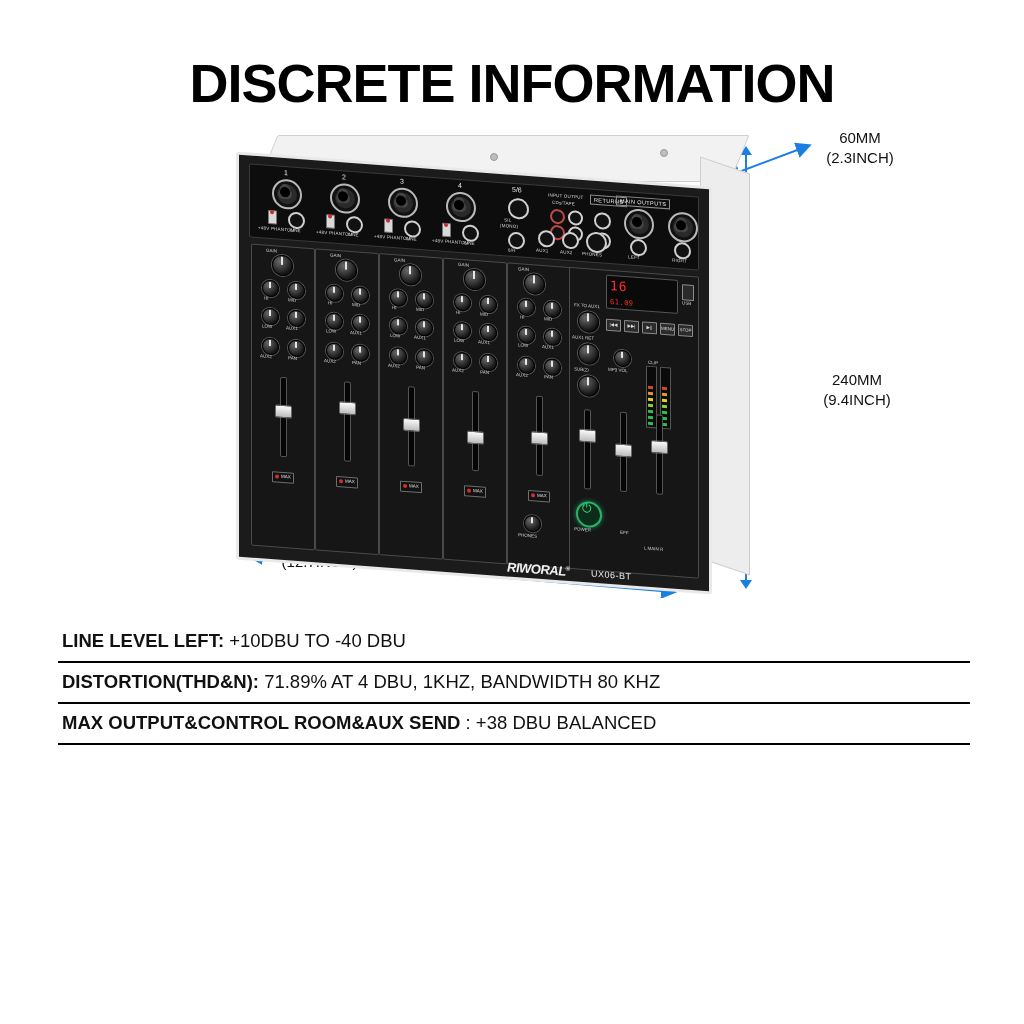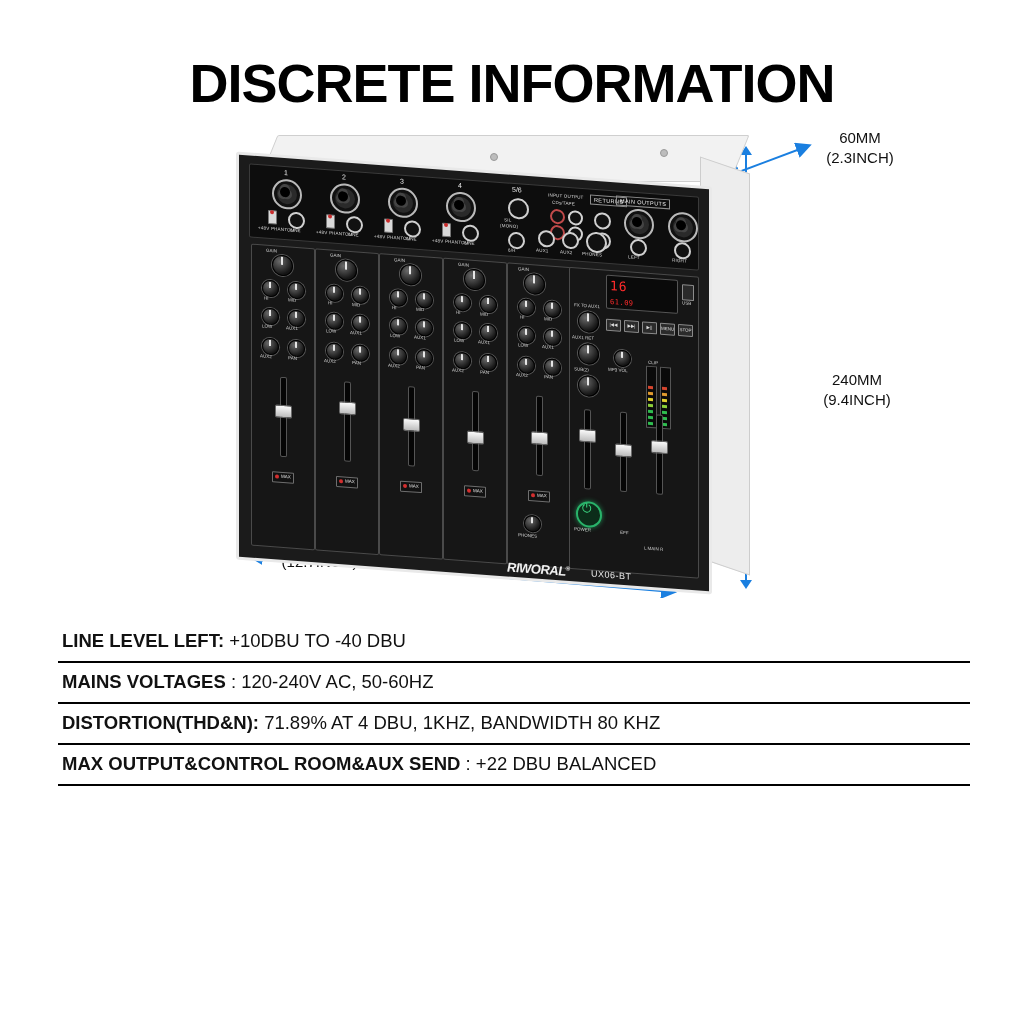--- a/index.html
+++ b/index.html
@@ -714,26 +714,22 @@
       </div>
     </div>
   </div>
 
   <div class="specs">
     <div class="spec-row">
       <span class="k">LINE LEVEL LEFT:</span>
       <span class="v">+10DBU TO -40 DBU</span>
     </div>
     <div class="spec-row">
-      <span class="k">MAINS VOLTAGES</span>
-      <span class="v">:  120-240V AC, 50-60HZ</span>
-    </div>
-    <div class="spec-row">
       <span class="k">DISTORTION(THD&amp;N):</span>
       <span class="v">71.89% AT 4 DBU, 1KHZ, BANDWIDTH 80 KHZ</span>
     </div>
     <div class="spec-row">
       <span class="k">MAX OUTPUT&amp;CONTROL ROOM&amp;AUX SEND</span>
-      <span class="v">:  +22 DBU BALANCED</span>
+      <span class="v">:  +38 DBU BALANCED</span>
     </div>
   </div>
 
 </div>
 
 </body></html>

